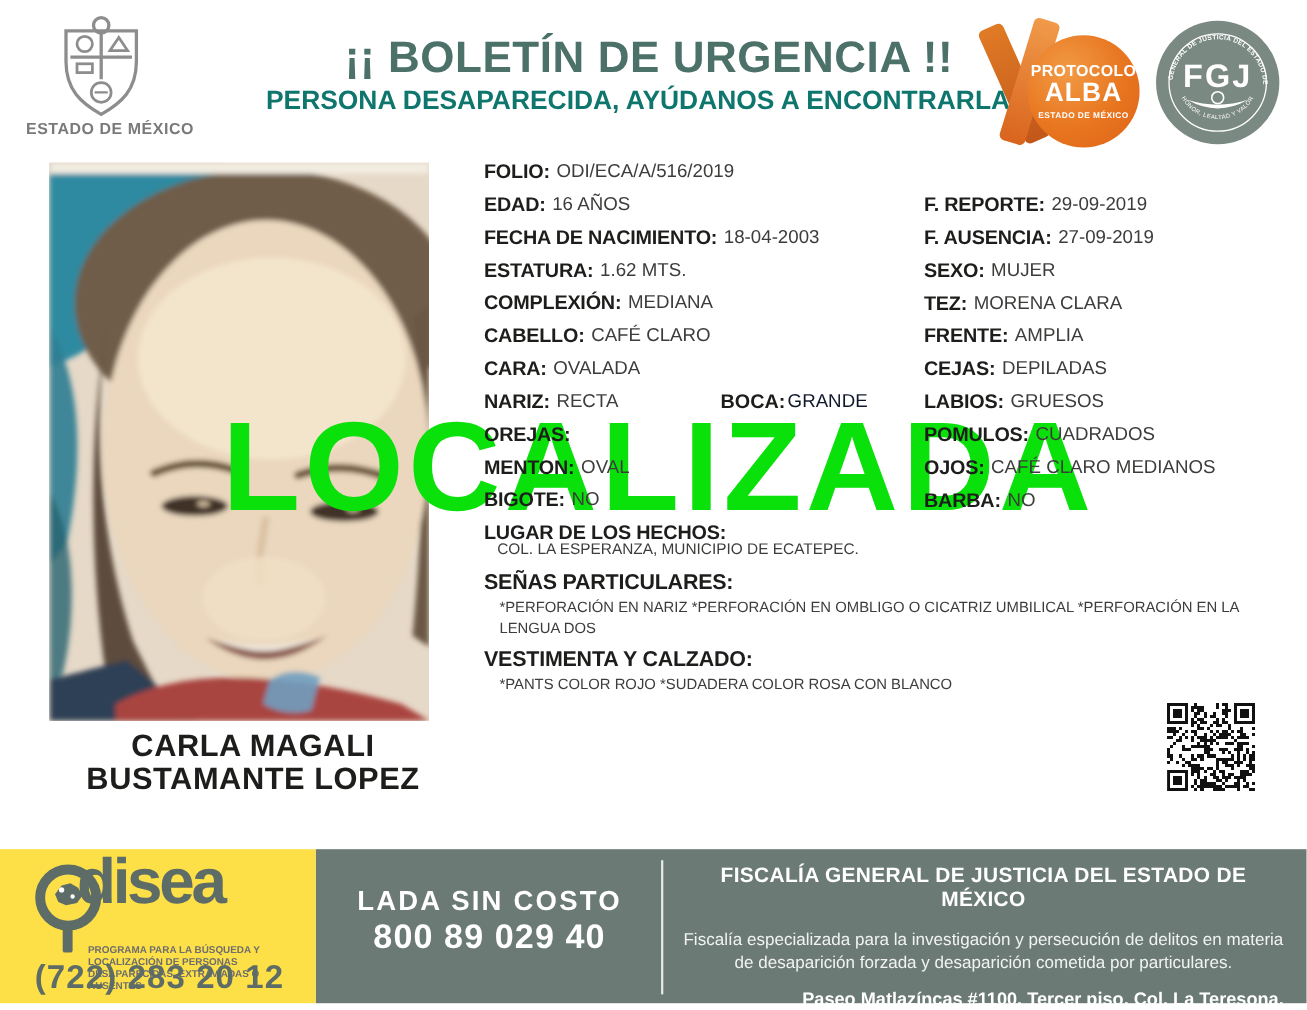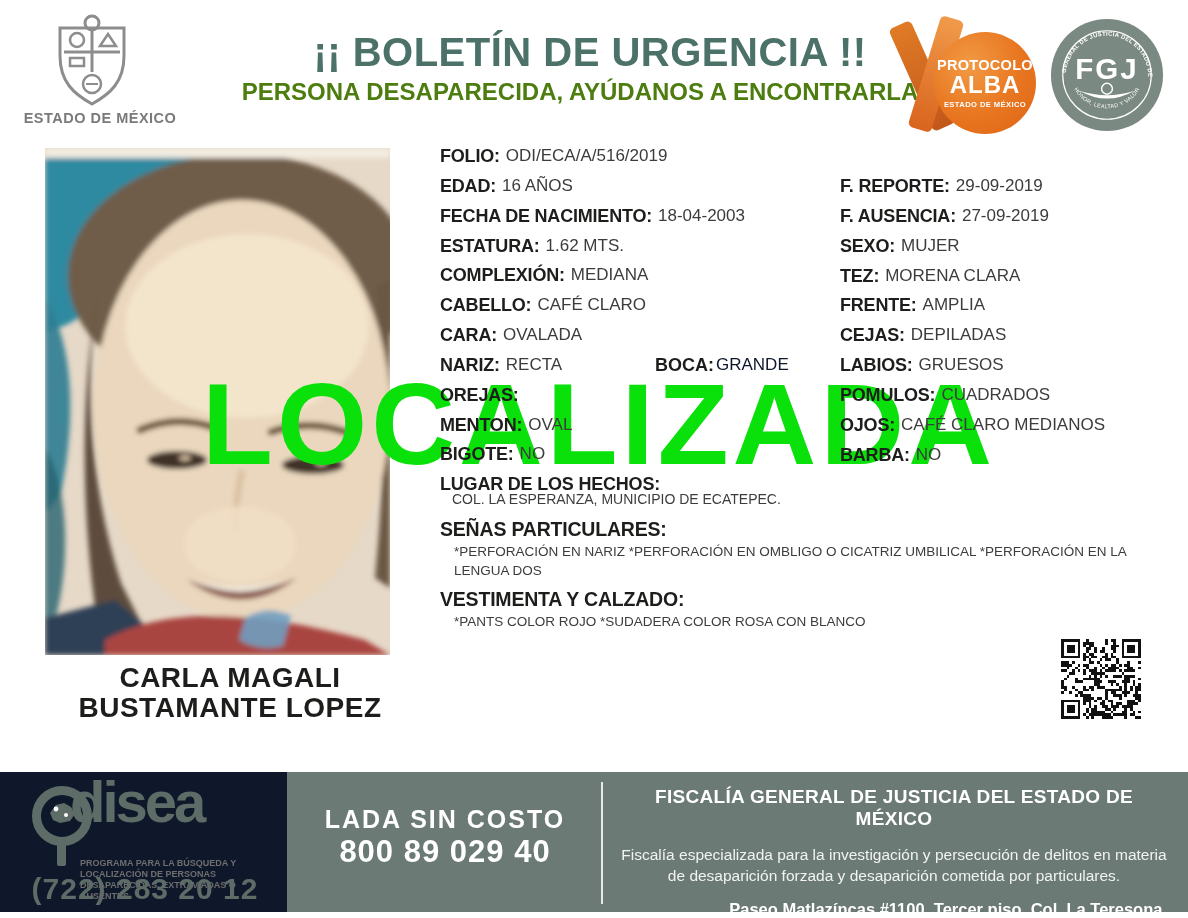--- a/index.html
+++ b/index.html
@@ -5,21 +5,21 @@
   html,body{margin:0;padding:0;background:#fff;}
   #poster{position:relative;width:1188px;height:918px;background:#fff;overflow:hidden;
           font-family:"Liberation Sans", sans-serif;color:#1d1d1b;}
   
   .arms{position:absolute;left:52px;top:14px;}
   .state-caption{position:absolute;left:20px;top:110px;width:160px;text-align:center;
                  font-size:14.5px;font-weight:bold;color:#7a7a7a;letter-spacing:.5px;}
   .title{position:absolute;left:250px;top:30px;width:680px;text-align:center;
          font-size:40px;font-weight:bold;color:#4b7169;letter-spacing:.5px;}
   .subtitle{position:absolute;left:230px;top:78px;width:700px;text-align:center;
-            font-size:24px;font-weight:bold;color:#4d7c0f;}
+            font-size:24px;font-weight:bold;color:#0f766e;}
   
   .alba{position:absolute;left:898px;top:14px;width:150px;height:125px;}
   .alba .rib{position:absolute;border-radius:5px;}
   .rib1{left:26px;top:2px;width:24px;height:116px;background:linear-gradient(#f09a4a,#d9641e);transform:rotate(17deg);}
   .rib2{left:12px;top:6px;width:24px;height:112px;background:linear-gradient(#e07b26,#c2571a);transform:rotate(-24deg);}
   .alba-circle{position:absolute;left:36px;top:18px;width:102px;height:102px;border-radius:50%;
                background:radial-gradient(circle at 35% 32%, #f29a45 0%, #e8751f 55%, #dd6317 100%);
                display:flex;flex-direction:column;justify-content:center;align-items:center;color:#fff;}
   .alba-l1{font-size:14.5px;font-weight:bold;letter-spacing:.3px;}
   .alba-l2{font-size:24px;font-weight:bold;line-height:24px;letter-spacing:1px;}
@@ -42,21 +42,21 @@
   .location-line{position:absolute;left:452px;top:491px;font-size:14px;color:#3c3c3b;z-index:6;white-space:nowrap;}
   .sec-heading{position:absolute;left:440px;z-index:6;font-weight:bold;font-size:19.5px;letter-spacing:-.2px;}
   .sec-text{position:absolute;left:454px;z-index:6;width:690px;font-size:13.5px;line-height:19px;color:#3c3c3b;}
   
   .name{position:absolute;left:35px;top:663px;width:390px;text-align:center;z-index:6;
         font-size:28px;font-weight:bold;line-height:30px;letter-spacing:.5px;}
   .qr{position:absolute;left:1061px;top:639px;width:80px;height:80px;z-index:6;}
   
   .footer-band{position:absolute;left:287px;top:772px;width:901px;height:140px;background:#6b7a74;}
   .footer-divider{position:absolute;left:601px;top:782px;width:2px;height:122px;background:rgba(255,255,255,.85);}
-  .odisea{position:absolute;left:0;top:772px;width:287px;height:140px;background:#0f172a;}
+  .odisea{position:absolute;left:0;top:772px;width:287px;height:140px;background:#fde047;}
   .magnifier{position:absolute;left:32px;top:14px;width:42px;height:42px;border:9px solid #5d6c66;border-radius:50%;}
   .magnifier svg{position:absolute;left:3px;top:4px;}
   .mag-handle{position:absolute;left:57px;top:68px;width:9px;height:26px;background:#5d6c66;border-radius:2px;}
   .odisea-word{position:absolute;left:70px;top:-4px;font-size:58px;font-weight:bold;color:#5d6c66;letter-spacing:-3px;}
   .odisea-tag{position:absolute;left:80px;top:70px;width:205px;font-size:9px;line-height:11px;color:#6e6e6e;font-weight:bold;margin-top:16px;}
   .odisea-phone{position:absolute;left:5px;top:100px;width:280px;text-align:center;
                 font-size:30px;font-weight:bold;color:#5d6c66;letter-spacing:1px;}
   .lada{position:absolute;left:300px;top:805px;width:290px;text-align:center;color:#fff;}
   .lada-label{font-size:25px;font-weight:bold;letter-spacing:2px;}
   .lada-number{font-size:31px;font-weight:bold;letter-spacing:1px;margin-top:0;}

